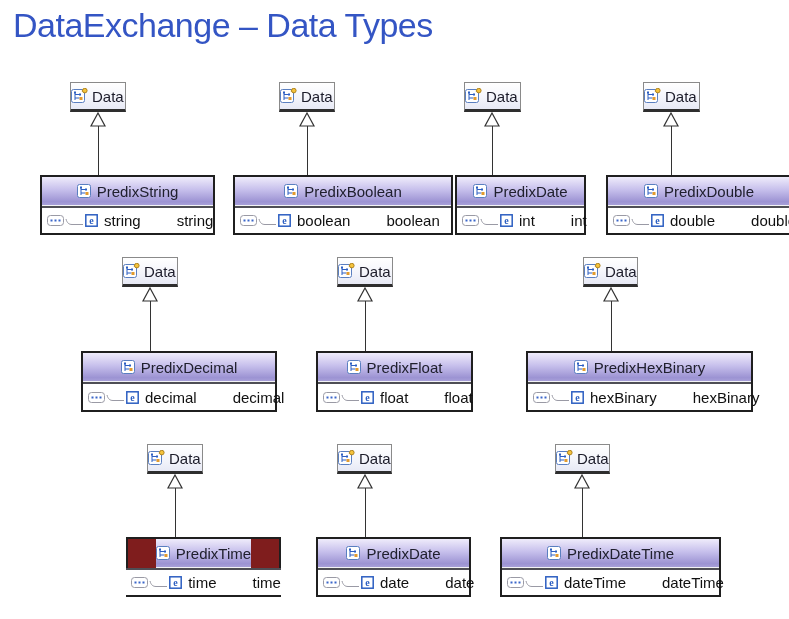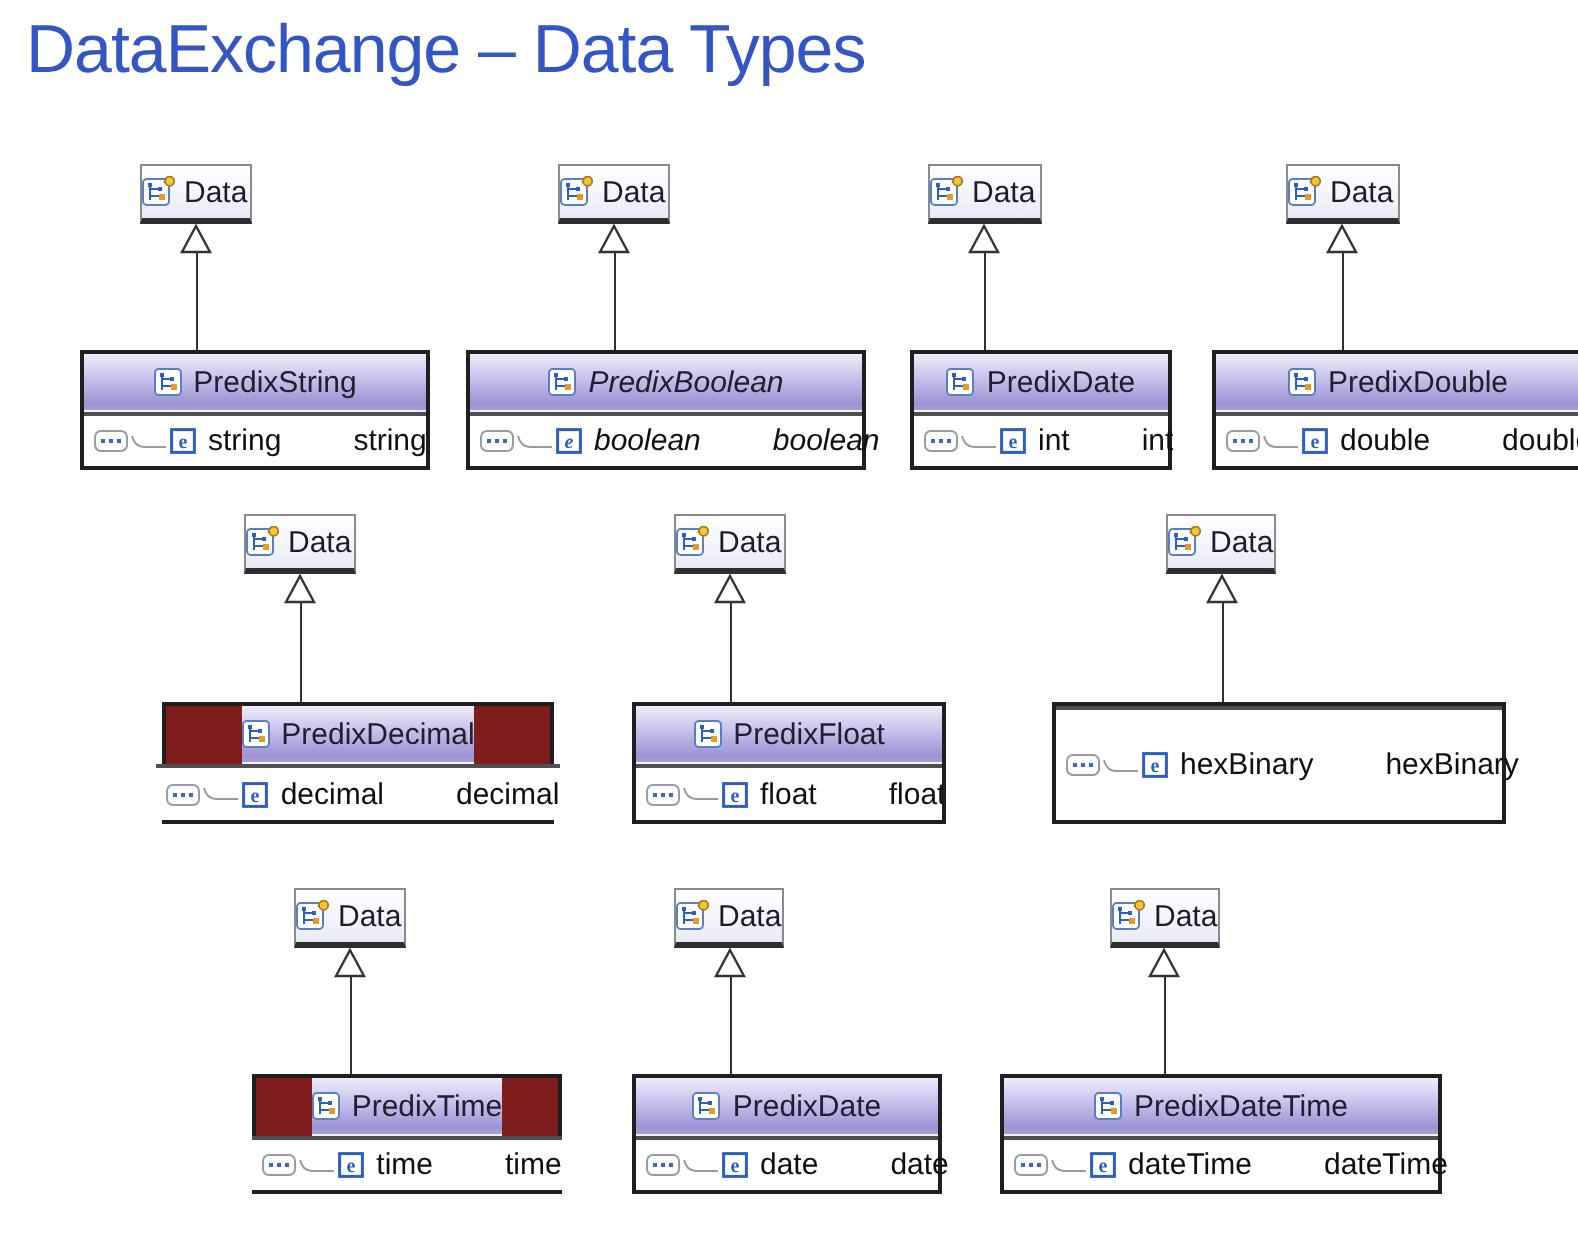--- a/index.html
+++ b/index.html
@@ -143,21 +143,21 @@
     <span>Data</span>
   </div>
   <div class="arrow" style="left: 299px; top: 112px; height: 63px;">
     <div class="arrow-line"></div>
     <div class="arrow-head">
       <svg width="16" height="15" viewBox="0 0 16 15">
         <polygon points="8,1 15,14 1,14" fill="#ffffff" stroke="#333333" stroke-width="1.2"></polygon>
       </svg>
     </div>
   </div>
-  <div class="child-box" style="left: 205px; top: 175px; width: 200px; height: 60px; font-style: italic;">
+  <div class="child-box" style="left: 205px; top: 175px; width: 220px; height: 60px;">
     <div class="child-header">
       <span class="icon">
         <svg width="15" height="15" viewBox="0 0 15 15">
           <rect x="0.5" y="0.5" width="13" height="13" rx="2" fill="#ffffff" stroke="#5a7fc0"></rect>
           <path d="M4 3.5 V11 M4 5.5 H8.5 M4 9 H8.5" stroke="#2d5fc2" stroke-width="1" fill="none"></path>
           <rect x="3" y="2.5" width="2" height="2" fill="#2d5fc2"></rect>
           <rect x="8" y="4.5" width="2" height="2" fill="#2d5fc2"></rect>
           <rect x="8.5" y="8" width="3" height="3" fill="#e39b2d"></rect>
         </svg>
       </span>
@@ -323,21 +323,21 @@
     <span>Data</span>
   </div>
   <div class="arrow" style="left: 142px; top: 287px; height: 64px;">
     <div class="arrow-line"></div>
     <div class="arrow-head">
       <svg width="16" height="15" viewBox="0 0 16 15">
         <polygon points="8,1 15,14 1,14" fill="#ffffff" stroke="#333333" stroke-width="1.2"></polygon>
       </svg>
     </div>
   </div>
-  <div class="child-box" style="left: 53px; top: 351px; width: 196px; height: 61px; align-items: center;">
+  <div class="child-box" style="left: 53px; top: 351px; width: 196px; height: 61px;">
     <div class="child-header">
       <span class="icon">
         <svg width="15" height="15" viewBox="0 0 15 15">
           <rect x="0.5" y="0.5" width="13" height="13" rx="2" fill="#ffffff" stroke="#5a7fc0"></rect>
           <path d="M4 3.5 V11 M4 5.5 H8.5 M4 9 H8.5" stroke="#2d5fc2" stroke-width="1" fill="none"></path>
           <rect x="3" y="2.5" width="2" height="2" fill="#2d5fc2"></rect>
           <rect x="8" y="4.5" width="2" height="2" fill="#2d5fc2"></rect>
           <rect x="8.5" y="8" width="3" height="3" fill="#e39b2d"></rect>
         </svg>
       </span>
@@ -444,20 +444,32 @@
   </div>
   <div class="arrow" style="left: 603px; top: 287px; height: 64px;">
     <div class="arrow-line"></div>
     <div class="arrow-head">
       <svg width="16" height="15" viewBox="0 0 16 15">
         <polygon points="8,1 15,14 1,14" fill="#ffffff" stroke="#333333" stroke-width="1.2"></polygon>
       </svg>
     </div>
   </div>
   <div class="child-box" style="left: 498px; top: 351px; width: 227px; height: 61px;">
+    <div class="child-header">
+      <span class="icon">
+        <svg width="15" height="15" viewBox="0 0 15 15">
+          <rect x="0.5" y="0.5" width="13" height="13" rx="2" fill="#ffffff" stroke="#5a7fc0"></rect>
+          <path d="M4 3.5 V11 M4 5.5 H8.5 M4 9 H8.5" stroke="#2d5fc2" stroke-width="1" fill="none"></path>
+          <rect x="3" y="2.5" width="2" height="2" fill="#2d5fc2"></rect>
+          <rect x="8" y="4.5" width="2" height="2" fill="#2d5fc2"></rect>
+          <rect x="8.5" y="8" width="3" height="3" fill="#e39b2d"></rect>
+        </svg>
+      </span>
+      <span>PredixHexBinary</span>
+    </div>
     <div class="child-body">
       <span class="icon">
         <svg width="17" height="11" viewBox="0 0 17 11">
           <rect x="0.5" y="0.5" width="16" height="10" rx="3" fill="#ffffff" stroke="#9a9aa5"></rect>
           <rect x="3.5" y="4.5" width="2" height="2" fill="#3a66c9"></rect>
           <rect x="7.5" y="4.5" width="2" height="2" fill="#3a66c9"></rect>
           <rect x="11.5" y="4.5" width="2" height="2" fill="#3a66c9"></rect>
         </svg>
       </span>
       <span class="connector">

